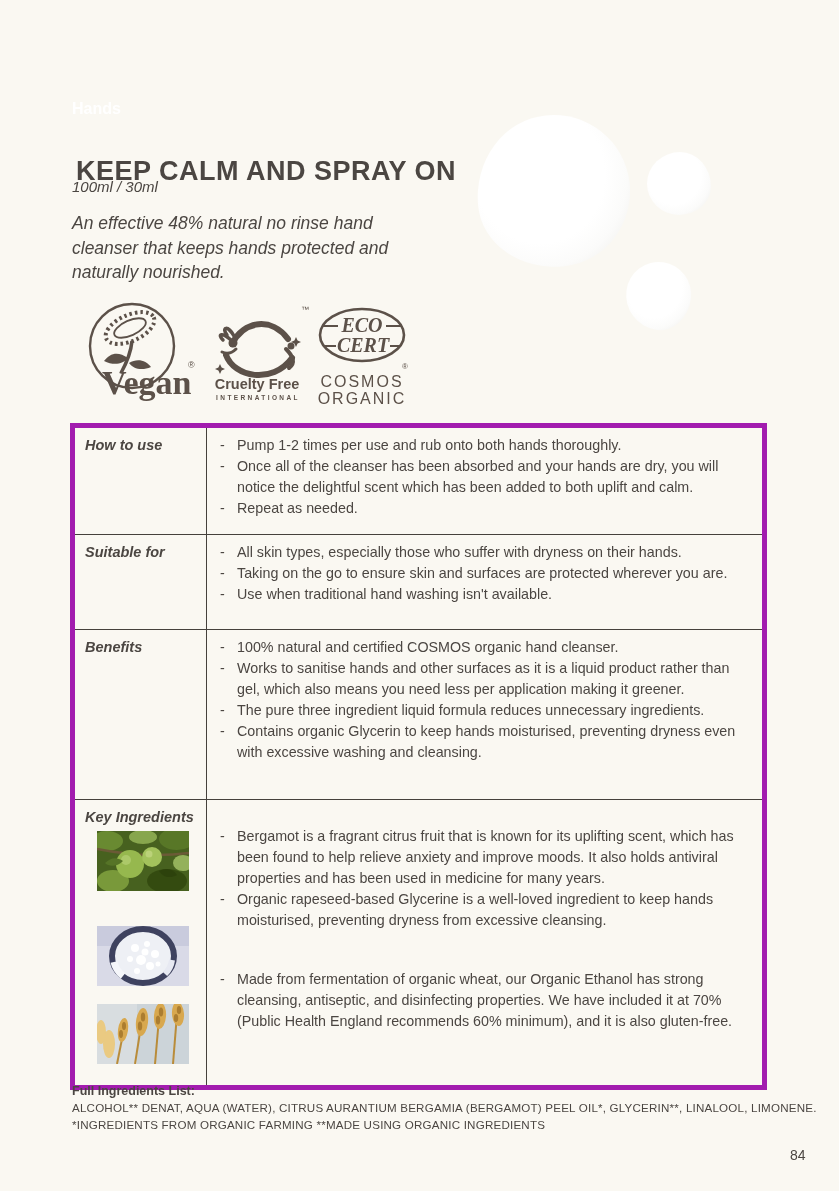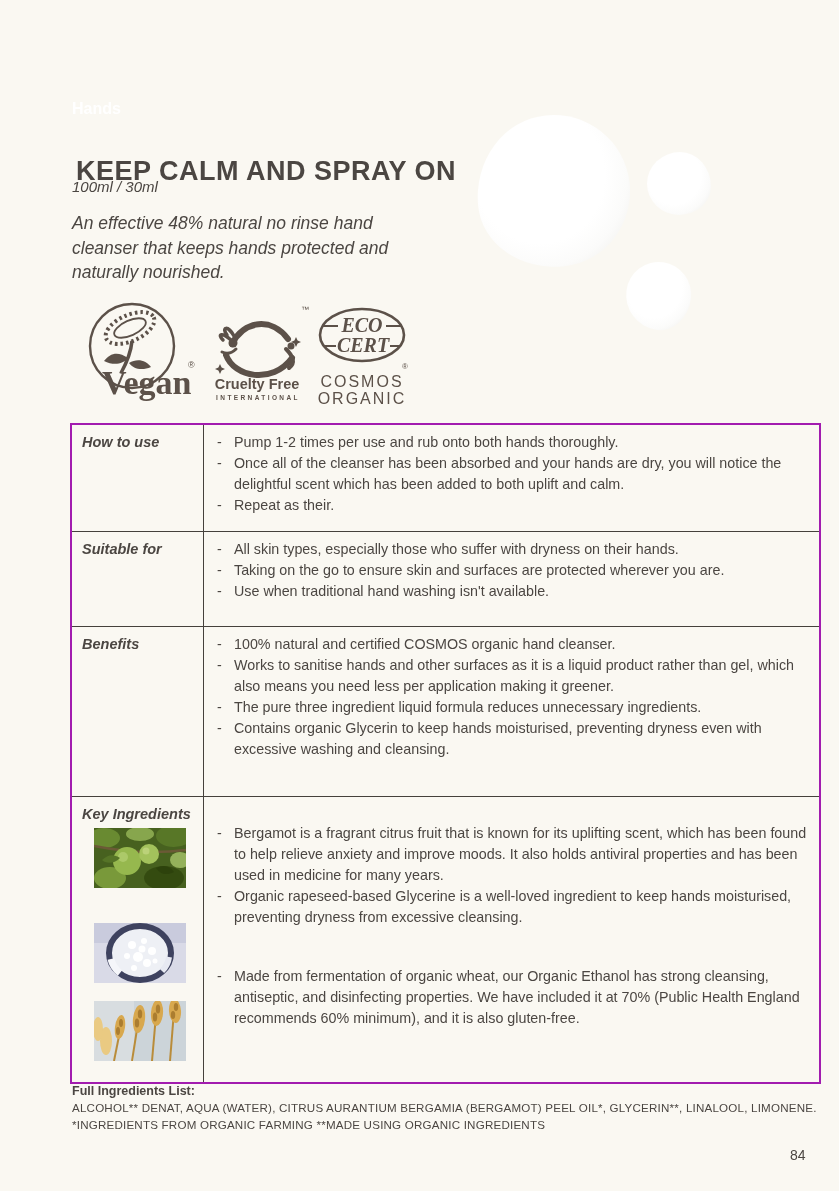--- a/index.html
+++ b/index.html
@@ -17,21 +17,21 @@
   .volume{position:absolute;left:72px;top:178px;font-size:15px;font-style:italic;}
   .description{position:absolute;left:72px;top:211px;margin:0;width:370px;font-size:17.5px;font-style:italic;line-height:24.5px;}
 
   .logos{position:absolute;left:76px;top:300px;height:102px;}
   .logo{position:absolute;top:0;}
   .logo-vegan{left:0;}
   .logo-cruelty{left:130px;top:2px;}
   .logo-ecocert{left:240px;top:6px;}
 
   
-  .info-table{position:absolute;left:70px;top:423px;width:751px;border:2px solid #a21caf;box-sizing:border-box;background:#FAF8F2;}
+  .info-table{position:absolute;left:70px;top:423px;width:697px;border:5px solid #a21caf;box-sizing:border-box;background:#FAF8F2;}
   .row{display:flex;border-top:1px solid #45413C;box-sizing:border-box;}
   .row:first-child{border-top:none;}
   .row1{height:106px;}
   .row2{height:95px;}
   .row3{height:170px;}
   .row4{height:286px;}
   .label-cell{width:132px;flex-shrink:0;border-right:1px solid #45413C;padding:9px 8px 0 10px;font-size:14.5px;font-weight:bold;font-style:italic;box-sizing:border-box;}
   .content-cell{flex:1;padding:7px 6px 4px 10px;font-size:14.3px;line-height:21px;overflow:hidden;box-sizing:border-box;}
   ul.bullets{list-style:none;margin:0;padding:0;}
   ul.bullets li{position:relative;padding-left:20px;}
@@ -118,21 +118,21 @@
     </svg>
   </div>
 
   <div class="info-table">
     <div class="row row1">
       <div class="label-cell">How to use</div>
       <div class="content-cell">
         <ul class="bullets">
             <li>Pump 1-2 times per use and rub onto both hands thoroughly.</li>
             <li>Once all of the cleanser has been absorbed and your hands are dry, you will notice the delightful scent which has been added to both uplift and calm.</li>
-            <li>Repeat as their.</li>
+            <li>Repeat as needed.</li>
           </ul>
       </div>
     </div>
     <div class="row row2">
       <div class="label-cell">Suitable for</div>
       <div class="content-cell">
         <ul class="bullets">
             <li>All skin types, especially those who suffer with dryness on their hands.</li>
             <li>Taking on the go to ensure skin and surfaces are protected wherever you are.</li>
             <li>Use when traditional hand washing isn't available.</li>

